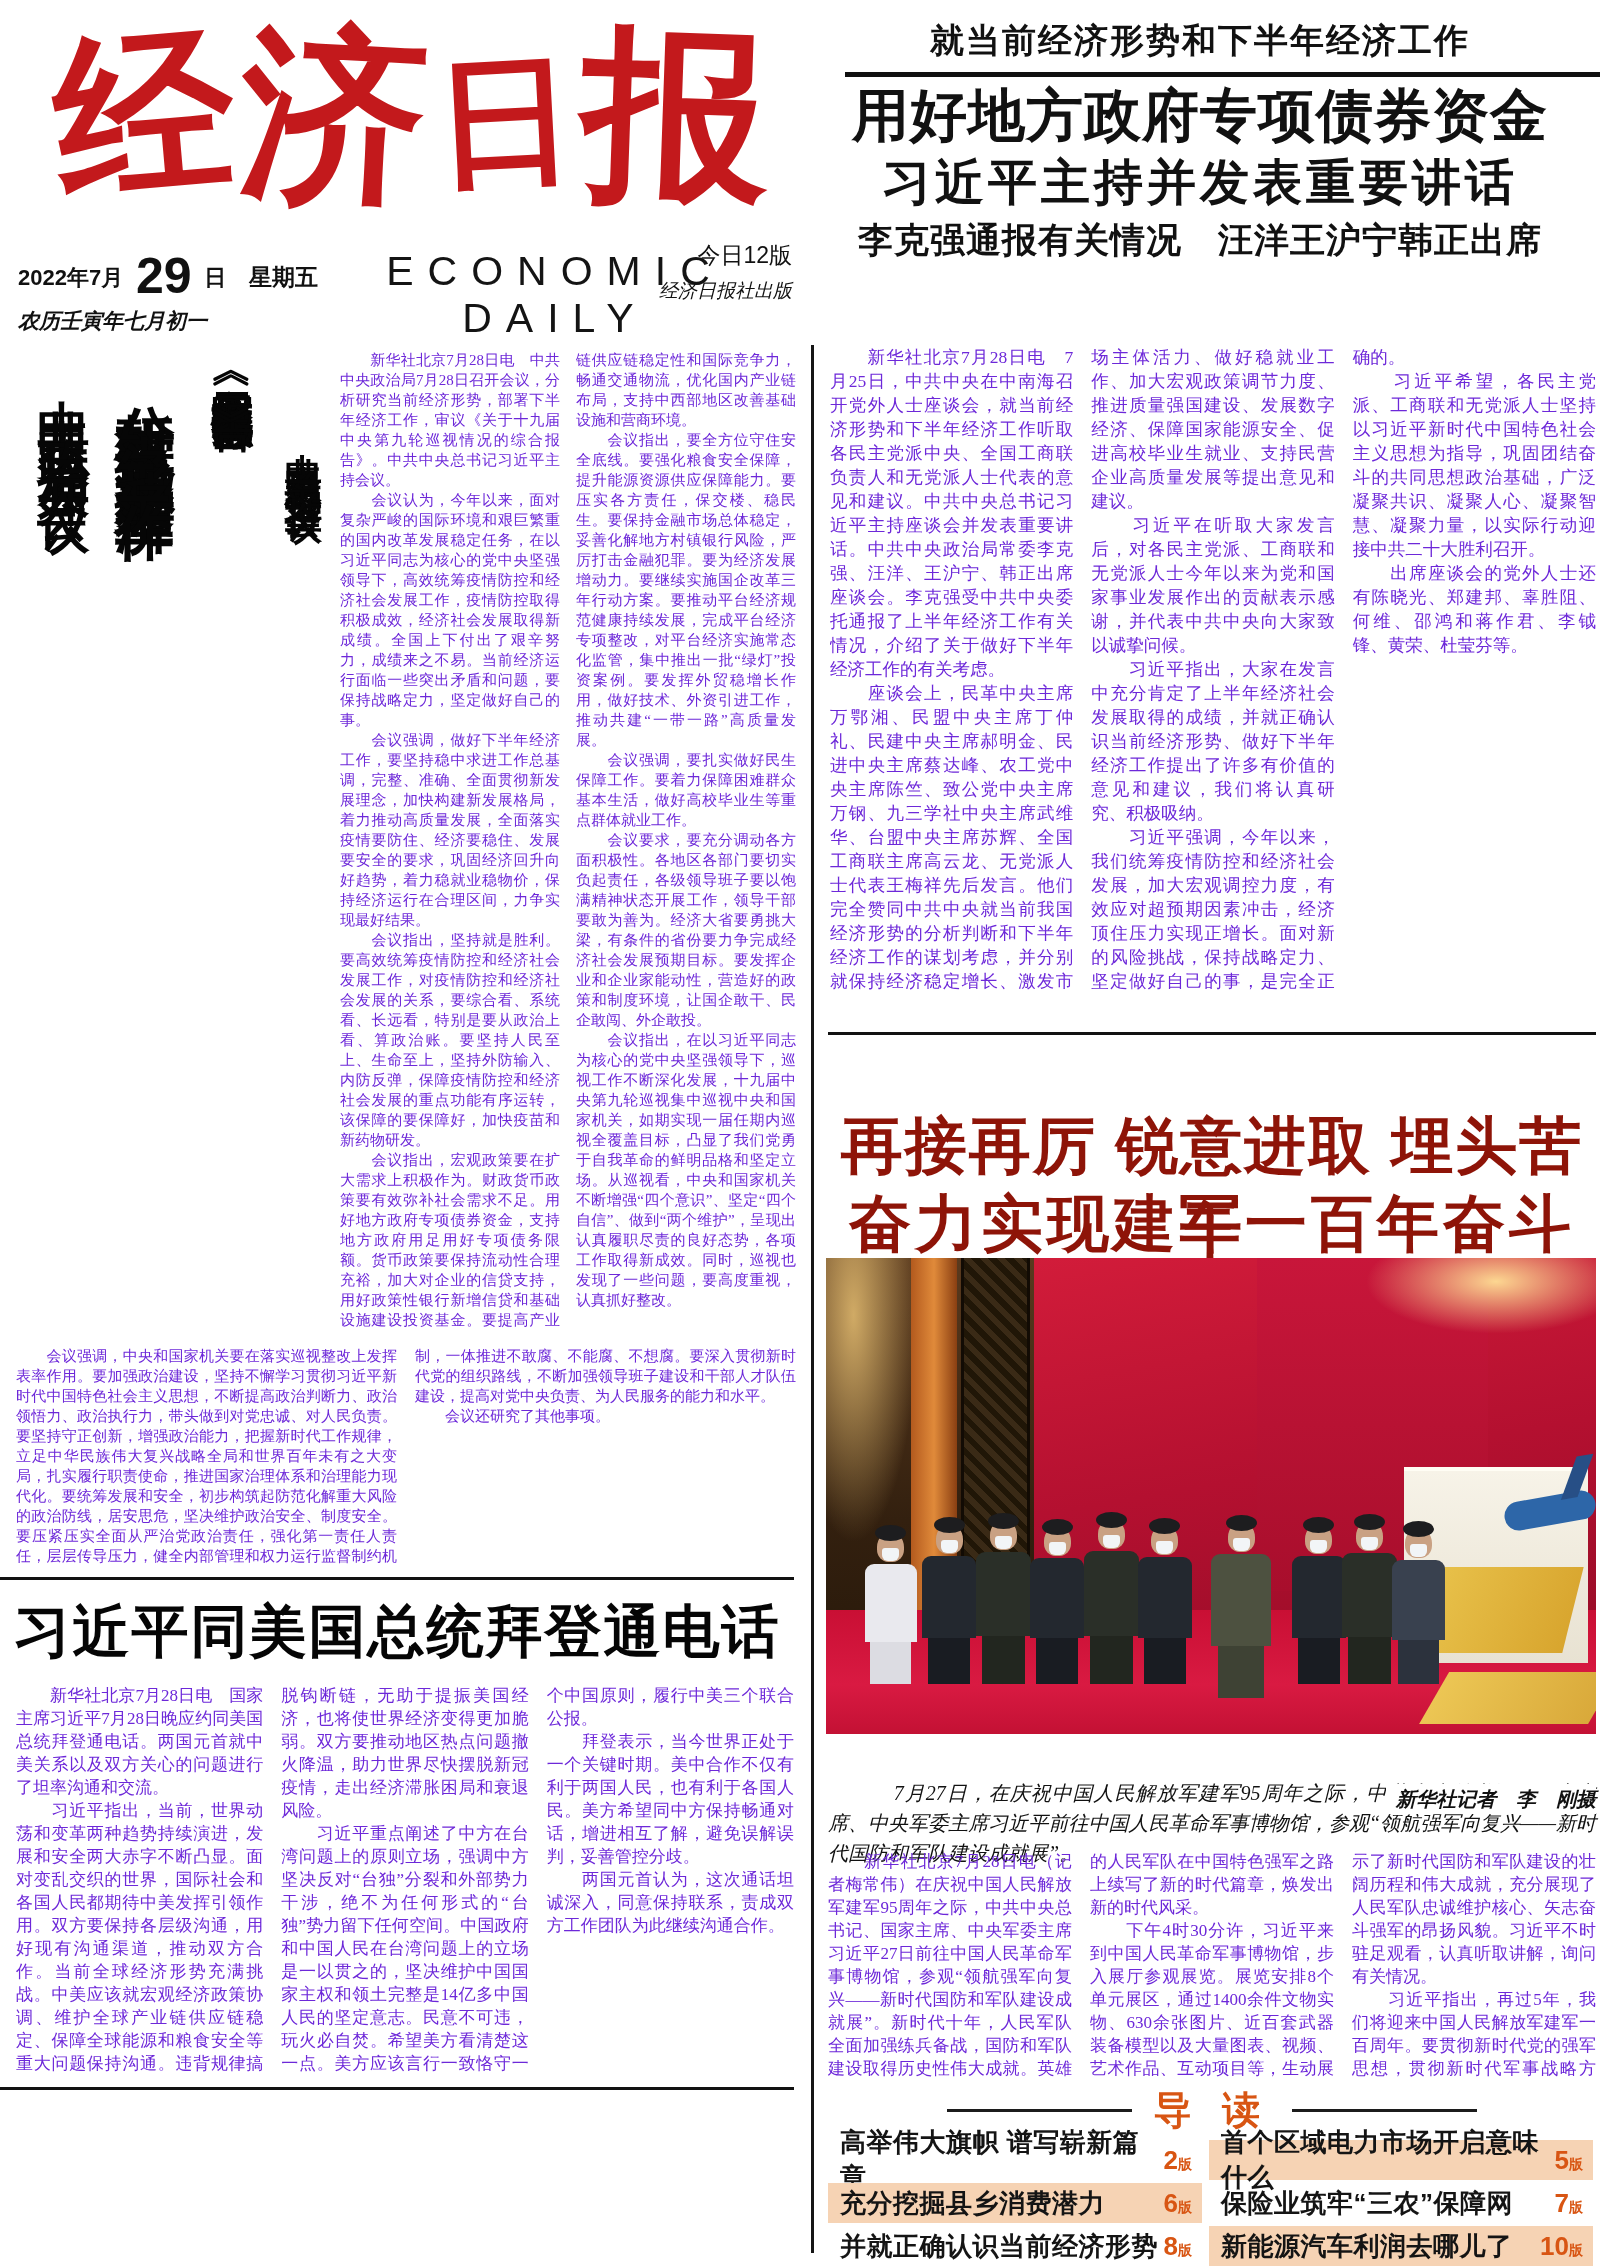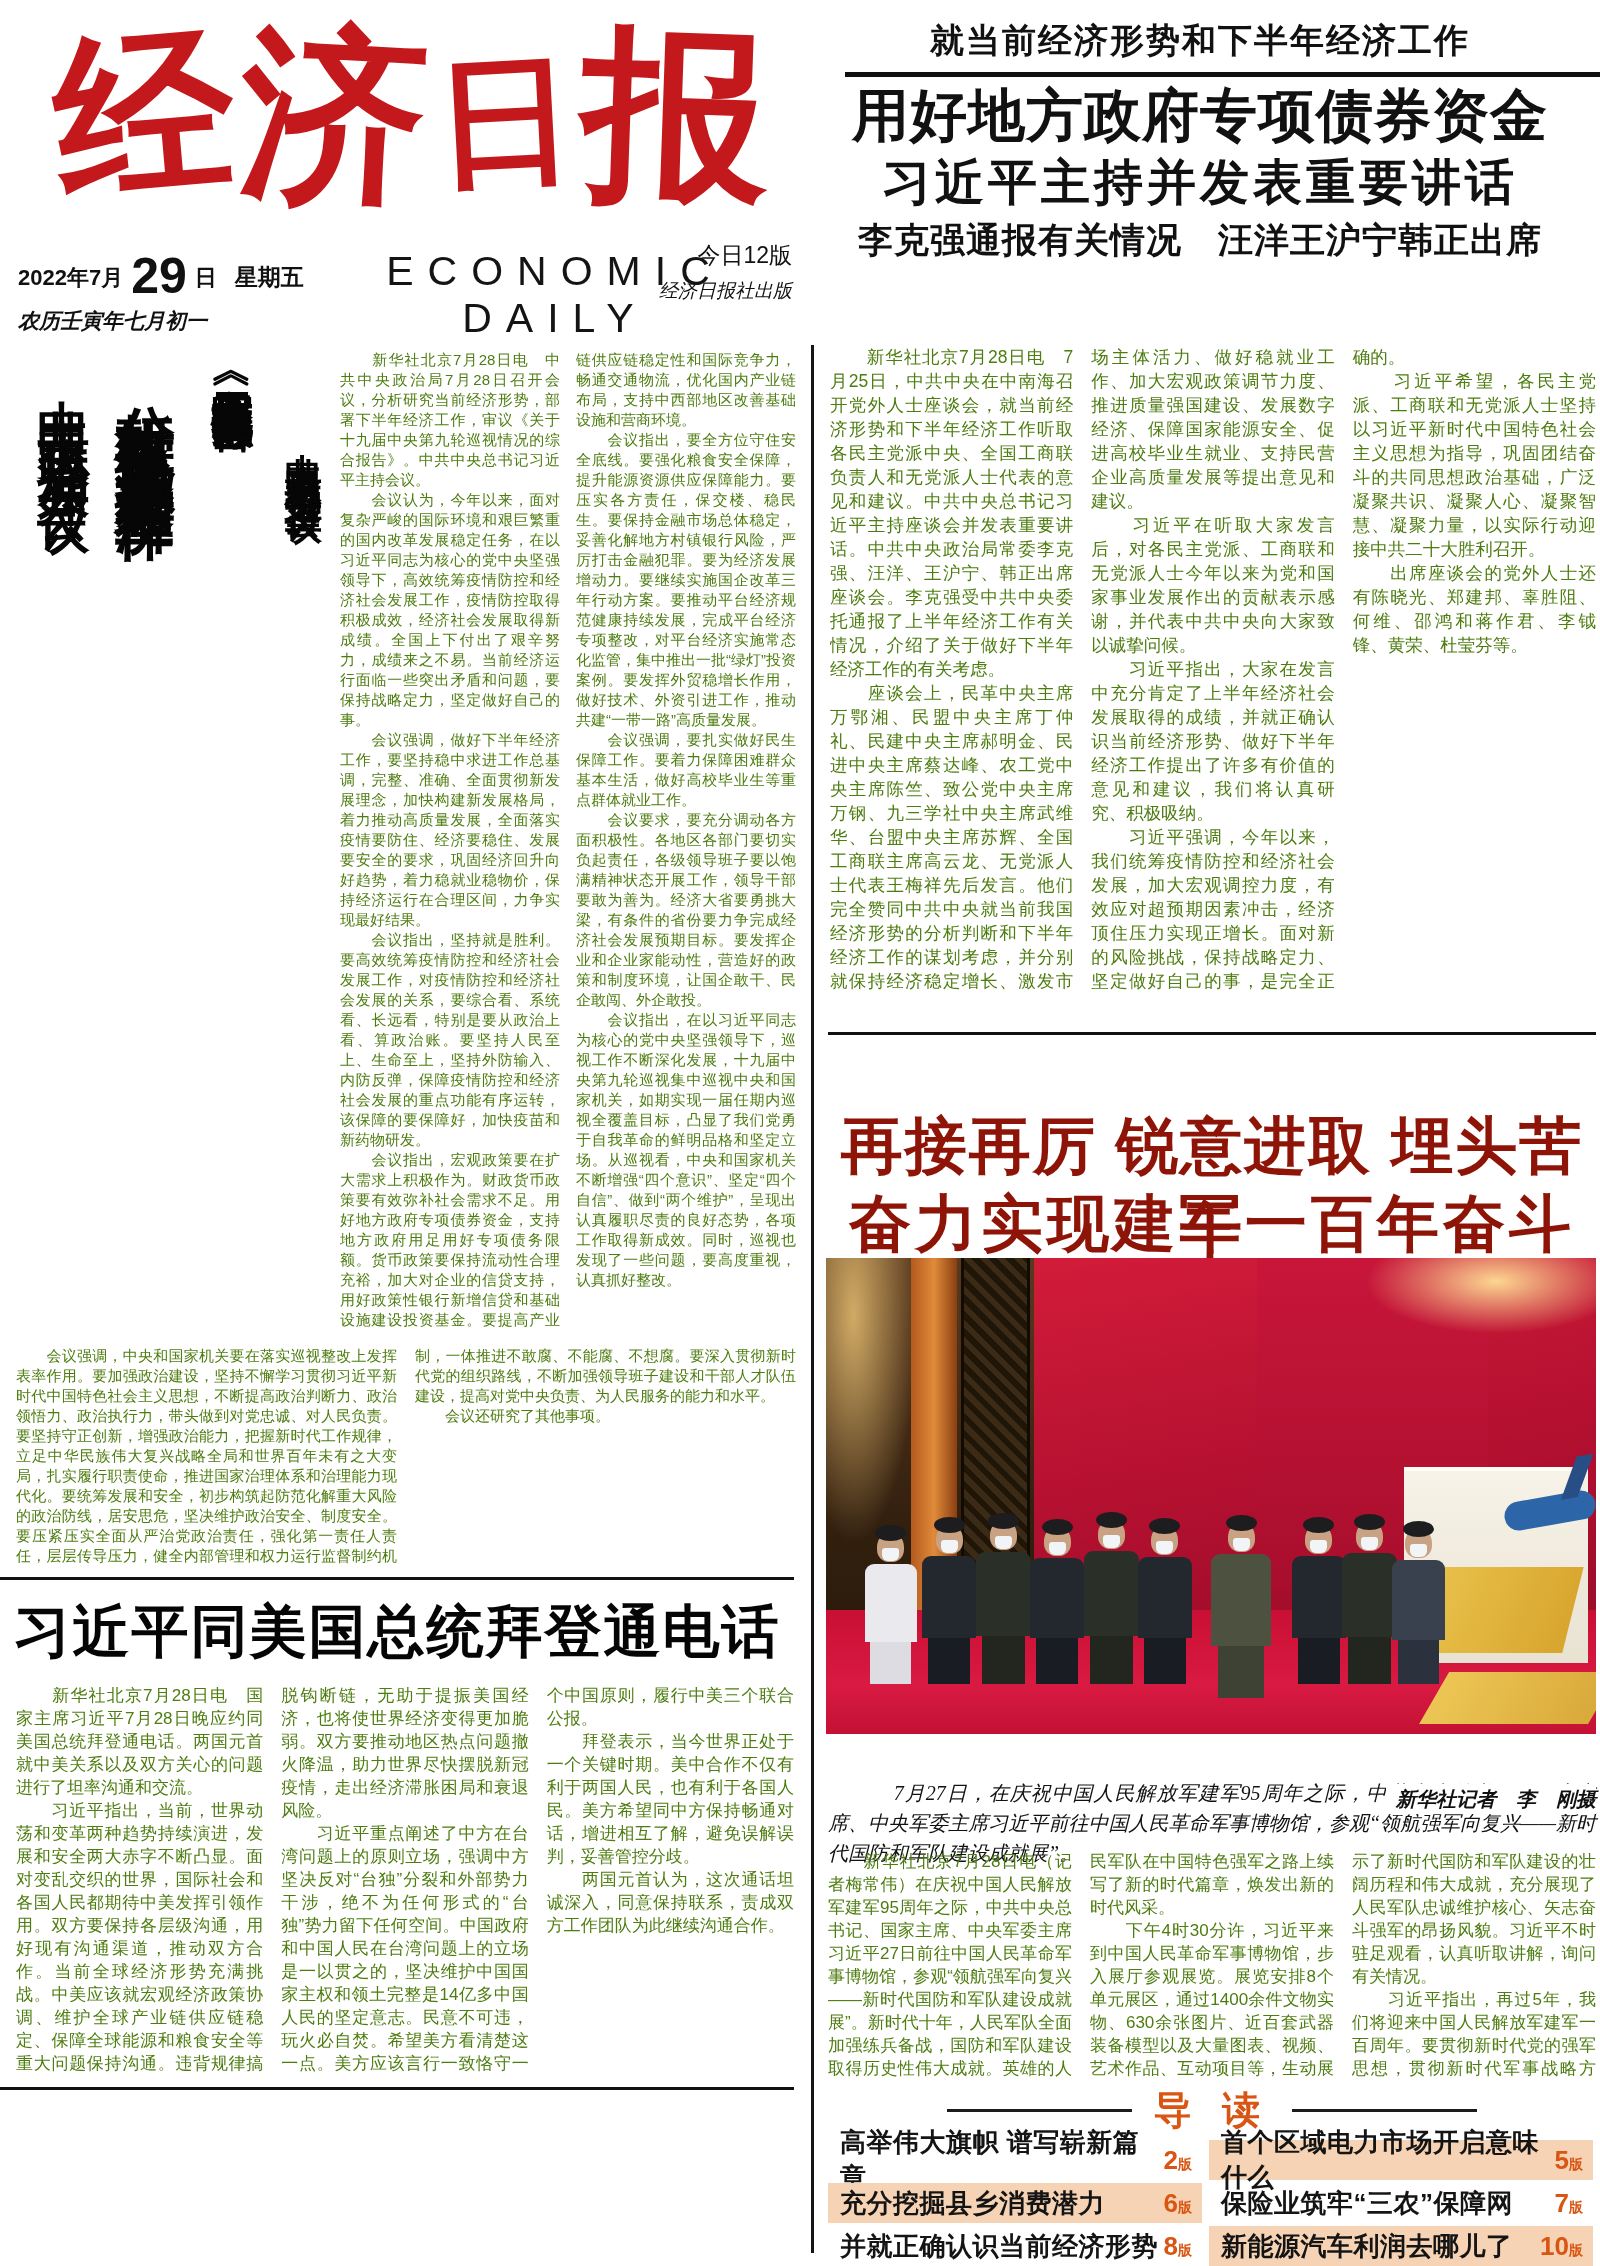--- a/index.html
+++ b/index.html
@@ -12,21 +12,21 @@
   
   .logo { position:absolute; left:55px; top:-8px; width:710px; height:245px;
     display:flex; align-items:center; justify-content:space-between;
     color:#c3191c; font-family:"DejaVu Serif", serif; font-weight:900; }
   .logo span { font-size:178px; line-height:1; display:inline-block; }
   .logo span:nth-child(1){ transform:rotate(-5deg) }
   .logo span:nth-child(2){ transform:rotate(3deg) scale(1.04) }
   .logo span:nth-child(3){ font-size:140px; transform:translateY(6px) rotate(-3deg) }
   .logo span:nth-child(4){ transform:rotate(2deg) scale(1.05) }
   .dateblock { position:absolute; left:18px; top:238px; width:300px; }
-  .dateline { display:flex; align-items:flex-end; gap:8px; font-weight:bold; }
+  .dateline { display:flex; align-items:flex-end; gap:0; font-weight:bold;justify-content:space-between; }
   .dateline .ym { font-size:22px; padding-bottom:6px; }
   .dateline .dd { font-size:50px; line-height:0.9; font-family:"Liberation Sans",sans-serif;margin-top:16px; }
   .dateline .dsuf { font-size:22px; padding-bottom:6px; }
   .dateline .wk { font-size:23px; padding-bottom:6px; margin-left:10px; }
   .lunar { margin-top:8px; font-size:21px; font-family:"Liberation Serif",serif; font-style:italic; font-weight:bold; }
   .engname { position:absolute; left:320px; top:248px; width:470px; text-align:center;
     font-size:41px; letter-spacing:14px; font-weight:500; color:#141414; }
   .edition { position:absolute; left:640px; top:240px; width:152px; text-align:right; font-size:23px; }
   .publisher { position:absolute; left:600px; top:278px; width:192px; text-align:right;
     font-size:19px; font-family:"Liberation Serif",serif; font-style:italic; }
@@ -34,22 +34,22 @@
     background:#d2ebf8; border-bottom:4px solid #1e97cd; display:flex; align-items:center;
     justify-content:center; font-size:18px; font-weight:bold; color:#0d2a3a; }
   
   .tr { position:absolute; left:800px; top:6px; width:800px; text-align:center; }
   .tr .kicker { font-size:34px; font-weight:900; letter-spacing:2px; margin-top:12px; }
   .tr .rule { height:5px; background:#101010; margin:8px 0 4px 45px; }
   .tr .h1 { font-size:57px; font-weight:900; letter-spacing:1px; line-height:1.22; }
   .tr .h2 { font-size:49px; font-weight:900; letter-spacing:4px; line-height:1.3; }
   .tr .h3 { font-size:35px; font-weight:900; letter-spacing:1px; line-height:1.5; }
   
-  .bodytext { font-family:Liberation Sans, sans-serif; white-space:pre-wrap; text-align:justify;
-    color:#4d7c0f; overflow:hidden; column-fill:auto; }
+  .bodytext { font-family:Liberation Serif, serif; white-space:pre-wrap; text-align:justify;
+    color:#6d28d9; overflow:hidden; column-fill:auto; }
   .forum-body { position:absolute; left:830px; top:345px; width:766px; height:668px;
     font-size:17.5px; line-height:24px; column-count:3; column-gap:18px; }
   
   .vt { position:absolute; writing-mode:vertical-rl; text-orientation:upright; color:#060606; }
   .vt1 { left:28px; top:358px; height:700px; font-size:52px; letter-spacing:10px;
     font-family:"Liberation Serif",serif; font-weight:900; }
   .vt2 { left:104px; top:358px; height:975px; font-size:60px; letter-spacing:7px; font-weight:900; }
   .vt3 { left:206px; top:356px; height:985px; font-size:41px; letter-spacing:1px;
     font-family:"Liberation Serif",serif; font-weight:900; }
   .vt4 { left:278px; top:424px; height:600px; font-size:37px; letter-spacing:4px; font-weight:bold; }

